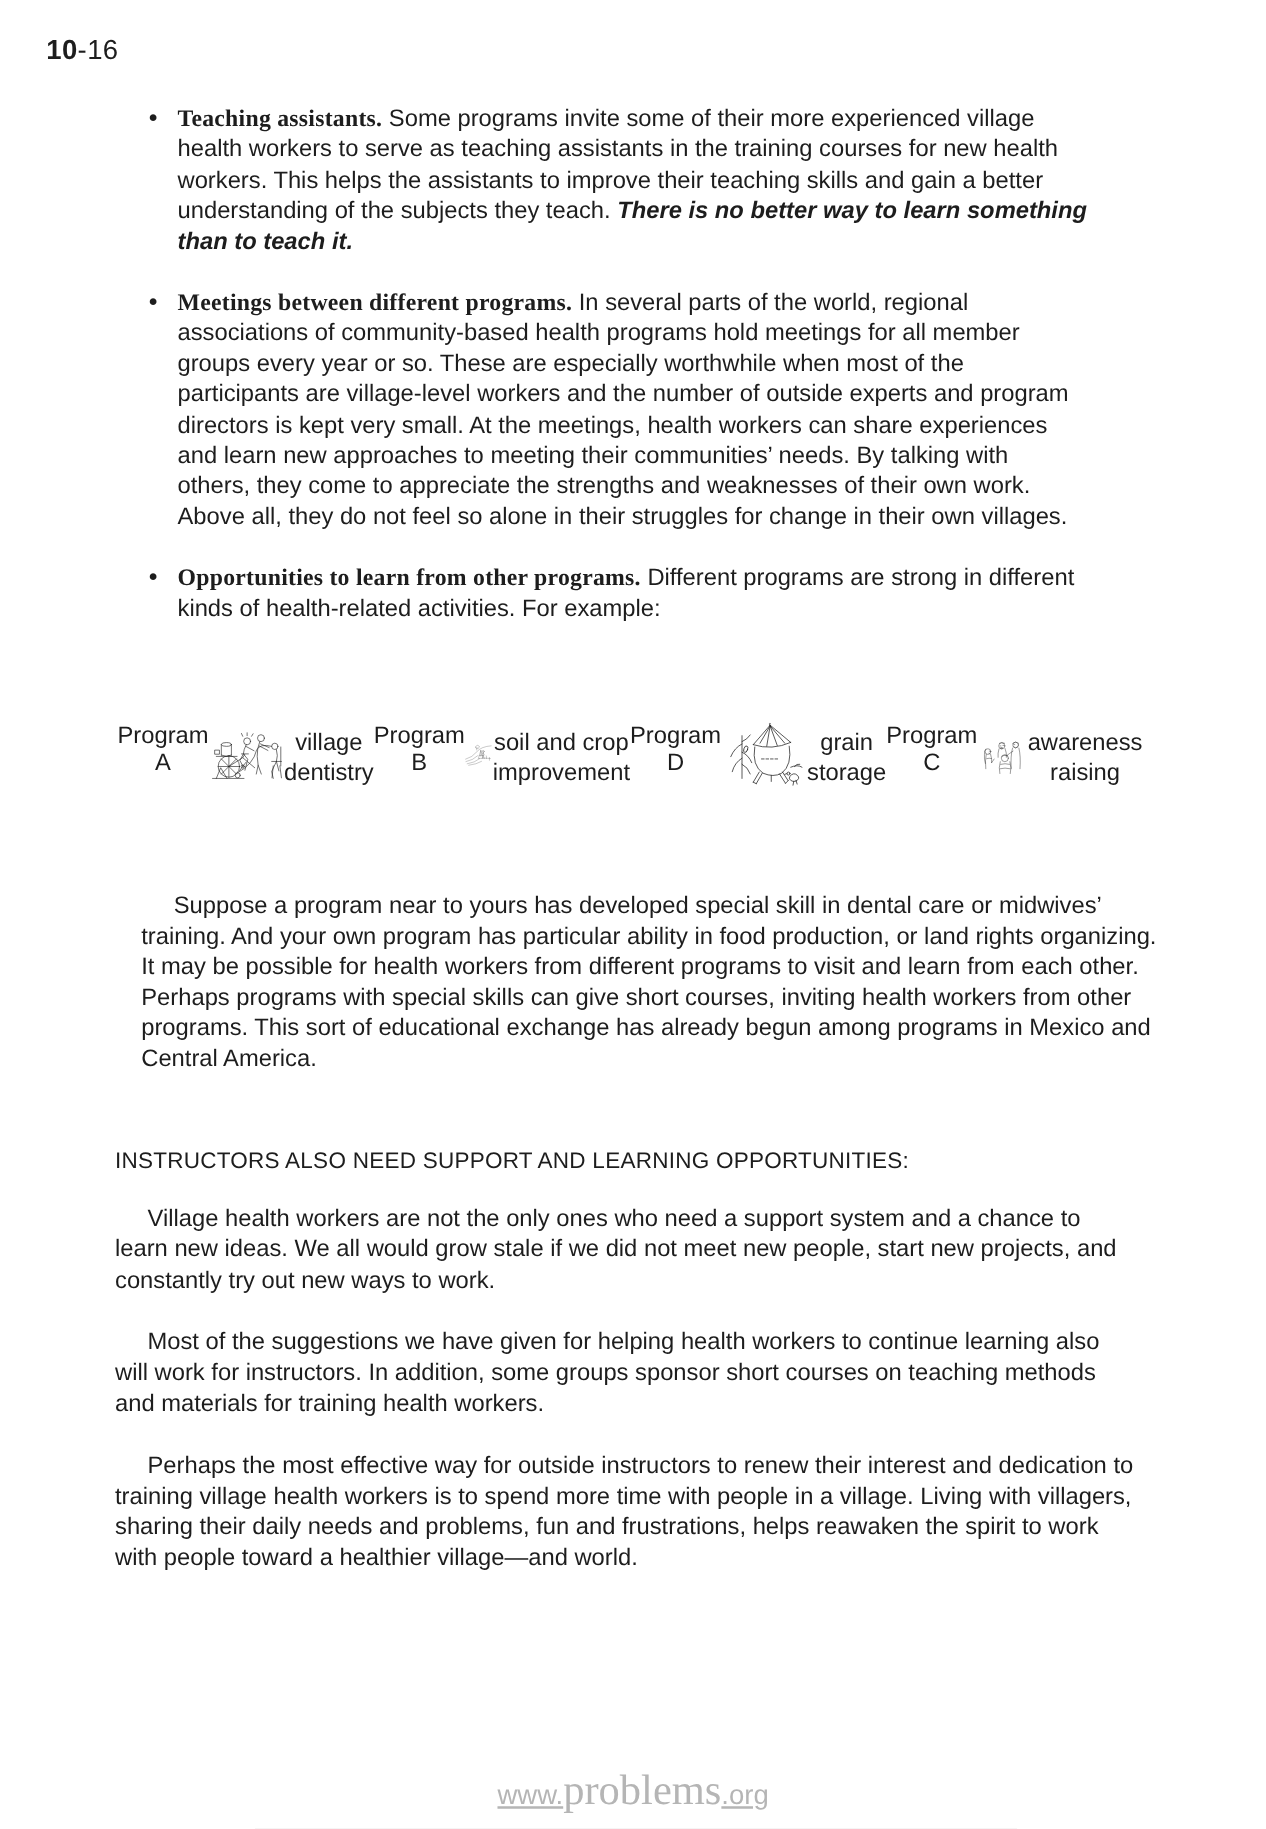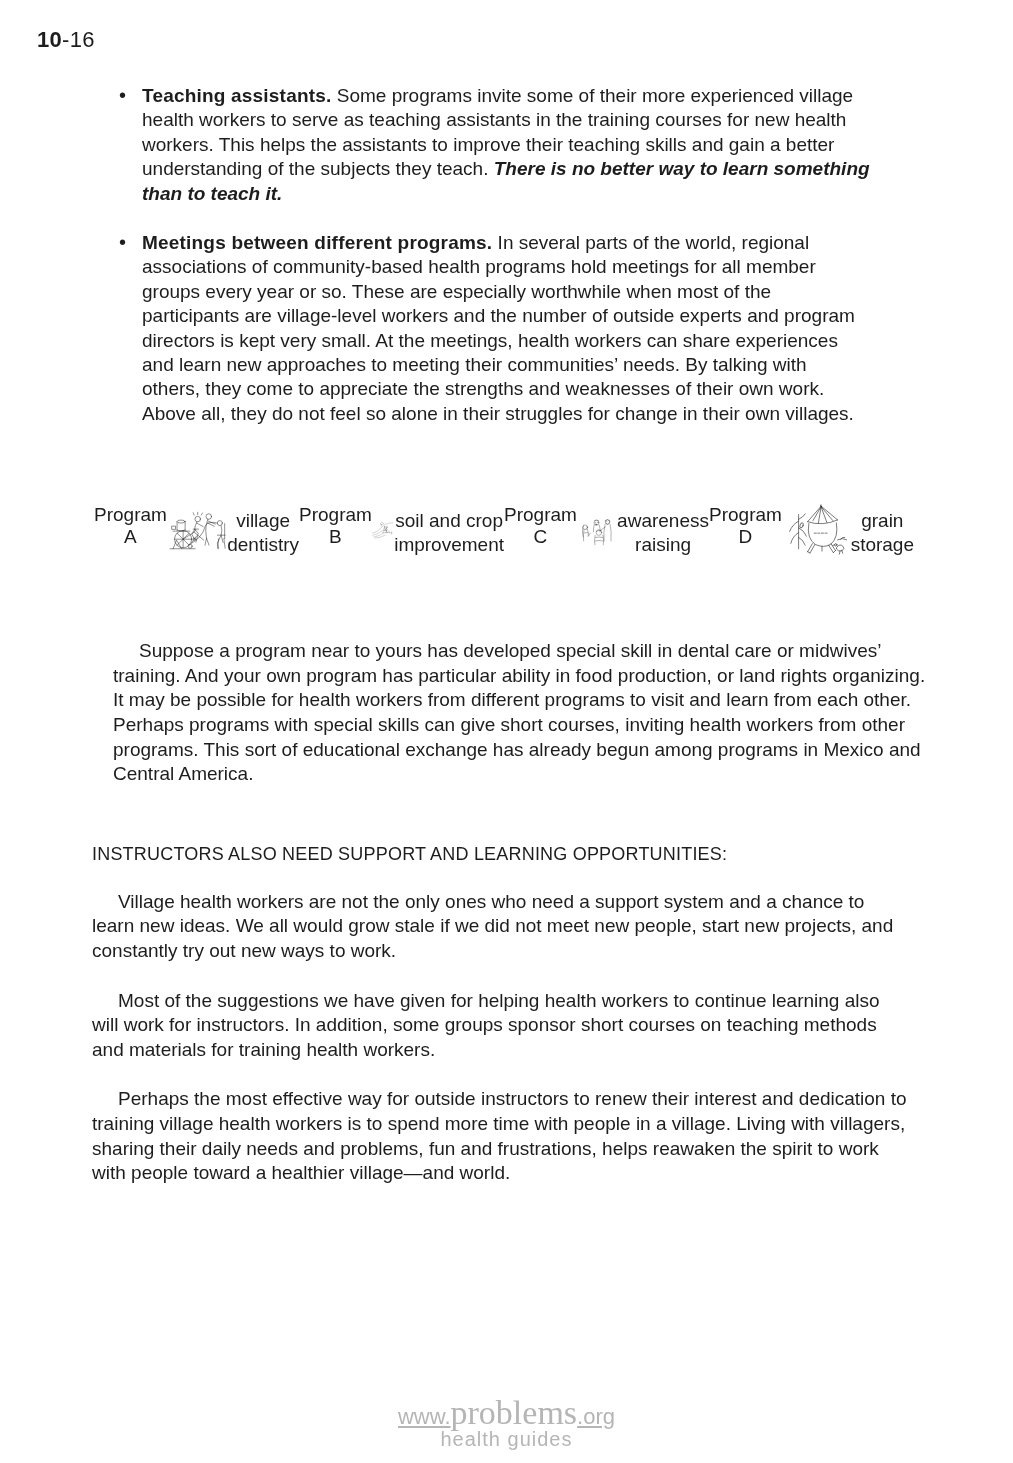--- a/index.html
+++ b/index.html
@@ -26,21 +26,21 @@
     padding-left:50px;
     width:778px;box-sizing:border-box;
     font-size:19px;line-height:24.4px;
     margin:0 0 25px 0;
   }
   .bullet::before{
     content:"\2022";
     position:absolute;left:27px;top:-1px;
     font-size:20px;
   }
-  .bullet b{letter-spacing:.2px;}
+  .bullet b{letter-spacing:.2px;font-family:Liberation Serif, serif;}
   .b-emph{font-weight:bold;font-style:italic;}
   .figures{
     display:flex;
     margin:16px 0 0 2px;
     width:820px;
   }
   .fig{margin:0;padding:0;flex:1;display:flex;flex-direction:row;align-items:center;}
   .fig-label{
     font-size:19px;margin-bottom:8px;text-align:center;
   }
@@ -82,20 +82,21 @@
 
 <div class="page">
 
   <div class="page-number"><span class="pn-bold">10</span><span>-16</span></div>
 
   <section class="content">
 
     <ul class="bullets">
       <li class="bullet"><b>Teaching assistants.</b><span> Some programs invite some of their more experienced village health workers to serve as teaching assistants in the training courses for new health workers. This helps the assistants to improve their teaching skills and gain a better understanding of the subjects they teach. </span><span class="b-emph">There is no better way to learn something than to teach it.</span></li>
       <li class="bullet"><b>Meetings between different programs.</b><span> In several parts of the world, regional associations of community-based health programs hold meetings for all member groups every year or so. These are especially worthwhile when most of the participants are village-level workers and the number of outside experts and program directors is kept very small. At the meetings, health workers can share experiences and learn new approaches to meeting their communities’ needs. By talking with others, they come to appreciate the strengths and weaknesses of their own work. Above all, they do not feel so alone in their struggles for change in their own villages.</span><span class="b-emph"></span></li>
+      <li class="bullet"><b>Opportunities to learn from other programs.</b><span> Different programs are strong in different kinds of health-related activities. For example:</span><span class="b-emph"></span></li>
     </ul>
 
     <div class="figures">
 
       <figure class="fig">
         <div class="fig-label">Program A</div>
         <div class="fig-art">
           <svg viewBox="0 0 230 175">
             <g class="ink">
               <path d="M8 162 H108"></path>
@@ -146,20 +147,48 @@
               <path d="M176 96 V117 M201 108 V131"></path>
               <path d="M112 116 Q160 110 208 116"></path>
             </g>
           </svg>
         </div>
         <figcaption class="fig-caption">soil and crop
 improvement</figcaption>
       </figure>
 
       <figure class="fig">
+        <div class="fig-label">Program D</div>
+        <div class="fig-art">
+          <svg viewBox="0 0 220 175">
+            <g class="ink">
+              <path d="M128 4 Q122 0 127 10"></path>
+              <path d="M127 8 L82 60 M127 8 L182 54"></path>
+              <path d="M82 60 Q132 76 182 54"></path>
+              <path d="M127 10 L100 56 M127 10 L118 64 M127 10 L146 62 M127 10 L166 56"></path>
+              <path d="M86 66 Q78 116 108 136 Q136 148 158 136 Q186 114 178 64"></path>
+              <path d="M104 98 H148" stroke-dasharray="7 5"></path>
+              <path d="M106 136 L90 164 M98 133 L82 160 M82 160 L90 164"></path>
+              <path d="M152 138 L168 163 M160 133 L175 156 M168 163 L175 156"></path>
+              <path d="M130 142 V158"></path>
+              <path d="M52 36 V150"></path>
+              <path d="M52 58 Q32 68 22 92 M52 80 Q70 88 78 108 M52 96 Q32 108 26 132 M52 52 Q66 46 74 34 M52 112 Q68 120 74 138"></path>
+              <ellipse cx="62" cy="72" rx="5" ry="9" transform="rotate(20 62 72)"></ellipse>
+              <path d="M182 120 Q200 112 212 120 M192 118 Q198 110 206 112"></path>
+              <path d="M180 144 Q190 132 200 142 Q208 150 196 157 Q184 160 179 152 Z"></path>
+              <circle cx="176" cy="137" r="4"></circle>
+              <path d="M172 137 L166 139 M190 158 L188 168 M196 155 L199 165"></path>
+            </g>
+          </svg>
+        </div>
+        <figcaption class="fig-caption">grain
+storage</figcaption>
+      </figure>
+
+      <figure class="fig">
         <div class="fig-art" style="position:absolute"></div>
         <div class="fig-label">Program C</div>
         <div class="fig-art">
           <svg viewBox="0 0 220 175">
             <g class="ink">
               <circle cx="42" cy="72" r="13"></circle>
               <path d="M32 60 Q24 66 26 86 Q24 108 30 126"></path>
               <path d="M48 70 L52 70 M46 80 Q50 82 52 79"></path>
               <path d="M34 84 Q28 112 32 150 M54 84 Q62 110 58 124 L70 106"></path>
               <path d="M36 104 Q48 100 58 104"></path>
@@ -176,58 +205,29 @@
               <path d="M104 96 Q112 84 132 92"></path>
               <path d="M98 118 Q90 146 96 172 M142 118 Q150 146 144 172"></path>
               <path d="M100 130 Q120 124 140 130 M98 150 Q120 144 142 150"></path>
             </g>
           </svg>
         </div>
         <figcaption class="fig-caption">awareness
 raising</figcaption>
       </figure>
 
-      <figure class="fig">
-        <div class="fig-label">Program D</div>
-        <div class="fig-art">
-          <svg viewBox="0 0 220 175">
-            <g class="ink">
-              <path d="M128 4 Q122 0 127 10"></path>
-              <path d="M127 8 L82 60 M127 8 L182 54"></path>
-              <path d="M82 60 Q132 76 182 54"></path>
-              <path d="M127 10 L100 56 M127 10 L118 64 M127 10 L146 62 M127 10 L166 56"></path>
-              <path d="M86 66 Q78 116 108 136 Q136 148 158 136 Q186 114 178 64"></path>
-              <path d="M104 98 H148" stroke-dasharray="7 5"></path>
-              <path d="M106 136 L90 164 M98 133 L82 160 M82 160 L90 164"></path>
-              <path d="M152 138 L168 163 M160 133 L175 156 M168 163 L175 156"></path>
-              <path d="M130 142 V158"></path>
-              <path d="M52 36 V150"></path>
-              <path d="M52 58 Q32 68 22 92 M52 80 Q70 88 78 108 M52 96 Q32 108 26 132 M52 52 Q66 46 74 34 M52 112 Q68 120 74 138"></path>
-              <ellipse cx="62" cy="72" rx="5" ry="9" transform="rotate(20 62 72)"></ellipse>
-              <path d="M182 120 Q200 112 212 120 M192 118 Q198 110 206 112"></path>
-              <path d="M180 144 Q190 132 200 142 Q208 150 196 157 Q184 160 179 152 Z"></path>
-              <circle cx="176" cy="137" r="4"></circle>
-              <path d="M172 137 L166 139 M190 158 L188 168 M196 155 L199 165"></path>
-            </g>
-          </svg>
-        </div>
-        <figcaption class="fig-caption">grain
-storage</figcaption>
-      </figure>
-
     </div>
 
     <p class="para para-first">Suppose a program near to yours has developed special skill in dental care or midwives’ training. And your own program has particular ability in food production, or land rights organizing. It may be possible for health workers from different programs to visit and learn from each other. Perhaps programs with special skills can give short courses, inviting health workers from other programs. This sort of educational exchange has already begun among programs in Mexico and Central America.</p>
 
     <h2 class="heading">INSTRUCTORS ALSO NEED SUPPORT AND LEARNING OPPORTUNITIES:</h2>
 
     <p class="para">Village health workers are not the only ones who need a support system and a chance to learn new ideas. We all would grow stale if we did not meet new people, start new projects, and constantly try out new ways to work.</p>
     <p class="para">Most of the suggestions we have given for helping health workers to continue learning also will work for instructors. In addition, some groups sponsor short courses on teaching methods and materials for training health workers.</p>
     <p class="para">Perhaps the most effective way for outside instructors to renew their interest and dedication to training village health workers is to spend more time with people in a village. Living with villagers, sharing their daily needs and problems, fun and frustrations, helps reawaken the spirit to work with people toward a healthier village—and world.</p>
 
   </section>
 
   <footer class="footer">
     <div class="footer-line1"><span class="f-small">www.</span><span>problems</span><span class="f-small">.org</span></div>
-    <div class="footer-line2">health guides</div>
   </footer>
 
 </div>
 
 </body></html>

